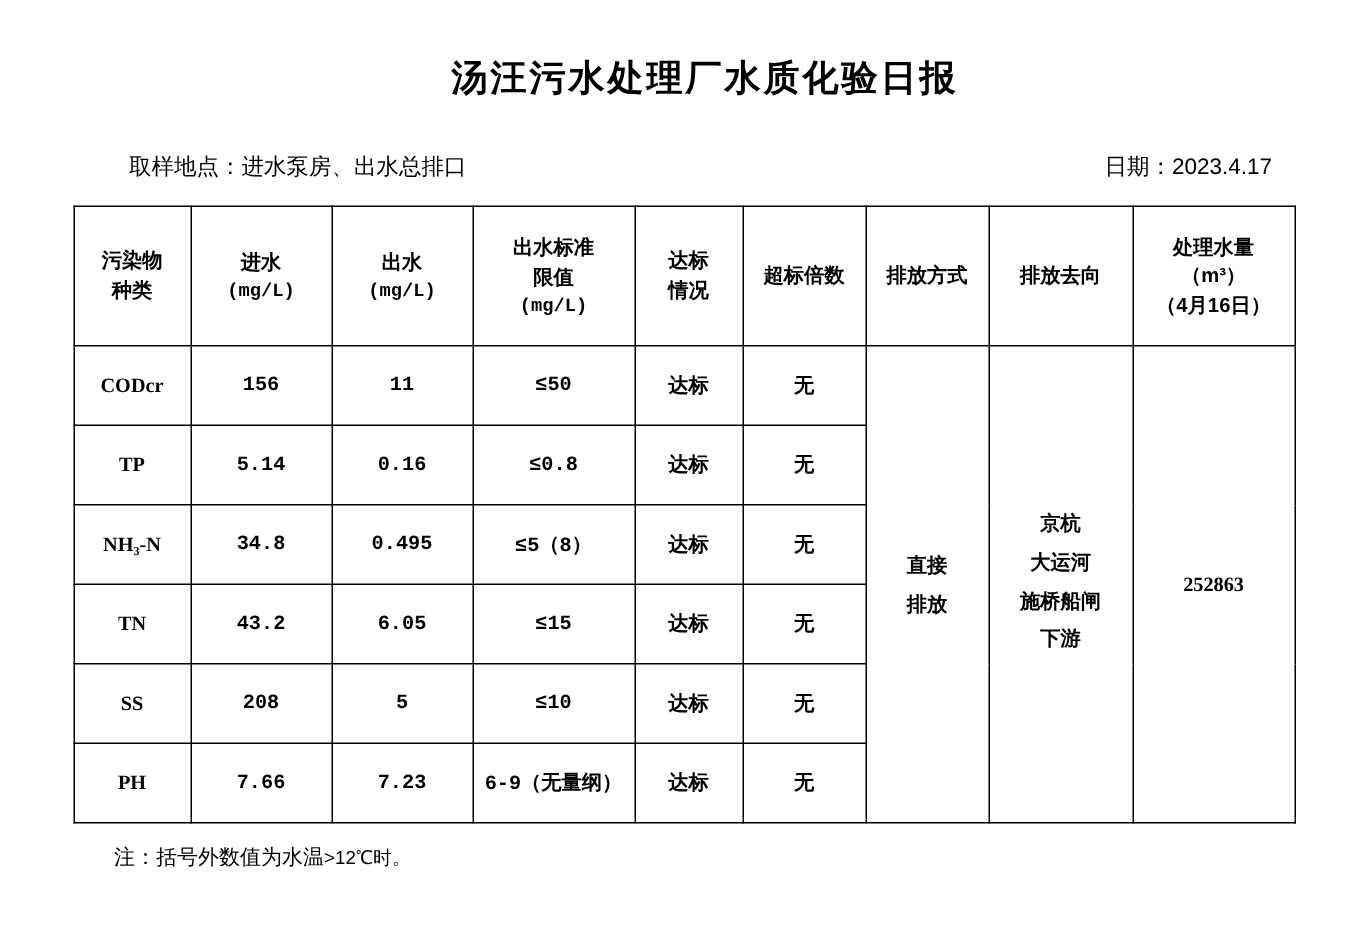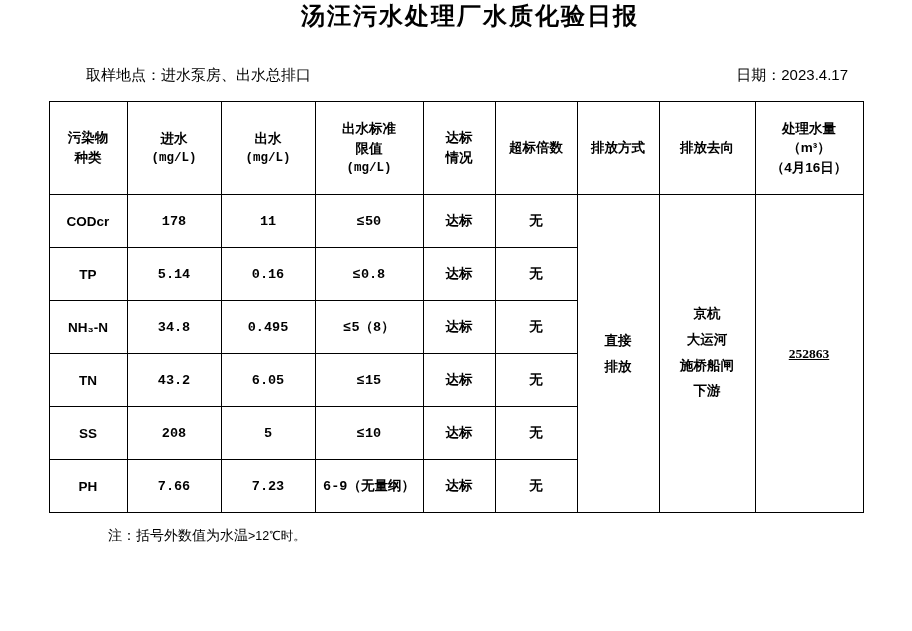--- a/index.html
+++ b/index.html
@@ -18,20 +18,21 @@
     position: relative;
     width: 912px;
     height: 631px;
     box-sizing: border-box;
   }
   .title {
     text-align: center;
     font-size: 24px;
     font-weight: bold;
     letter-spacing: 2px;
+    margin-top: 36px;
     font-family: "Liberation Sans", sans-serif;
     padding-left: 28px;
   }
   .meta-row {
     display: flex;
     justify-content: space-between;
     margin: 34px 64px 4px 86px;
     font-size: 15px;
     font-family: "Liberation Sans", sans-serif;
   }
@@ -67,21 +68,21 @@
   .sub {
     font-family: "Liberation Mono", monospace;
     font-size: 12.5px;
   }
   .cell-num {
     font-family: "Liberation Mono", monospace;
     font-size: 14px;
     font-weight: bold;
   }
   .cell-name {
-    font-family: Liberation Sans, sans-serif;
+    font-family: Liberation Serif, serif;
     font-size: 14px;
     font-weight: bold;
   }
   .cell-cn {
     font-size: 14px;
     font-weight: bold;
   }
   .small-note {
     font-family: "Liberation Mono", monospace;
     font-size: 12px;
@@ -95,24 +96,23 @@
   .dest-cell {
     font-size: 15px;
     line-height: 1.9;
     font-weight: bold;
     font-family: Liberation Mono, monospace;
   }
   .volume-cell {
     font-family: "Liberation Serif", serif;
     font-size: 25px;
     font-weight: normal;
-    text-decoration: underline;
   }
   .footnote {
-    margin: 14px 0 0 108px;
+    margin: 14px 0 0 76px;
     font-size: 14px;
     font-family: "Liberation Sans", sans-serif;
   }
   .footnote .tiny {
     font-size: 12.5px;
   }
   col.c0 { width: 78px; }
   col.c1 { width: 94px; }
   col.c2 { width: 94px; }
   col.c3 { width: 108px; }
@@ -181,21 +181,21 @@
         <td>
           <span class="hd-line">处理水量</span>
           <span class="hd-line">（m³）</span>
           <span class="hd-line">（4月16日）</span>
         </td>
       </tr>
     </thead>
     <tbody>
       <tr>
         <td class="cell-name">CODcr</td>
-        <td class="cell-num">178</td>
+        <td class="cell-num">156</td>
         <td class="cell-num">11</td>
         <td class="cell-num">≤50</td>
         <td class="cell-cn">达标</td>
         <td class="cell-cn">无</td>
         <td class="discharge-cell" rowspan="6">
           <div>直接</div>
           <div>排放</div>
         </td>
         <td class="dest-cell" rowspan="6">
           <div>京杭</div>

